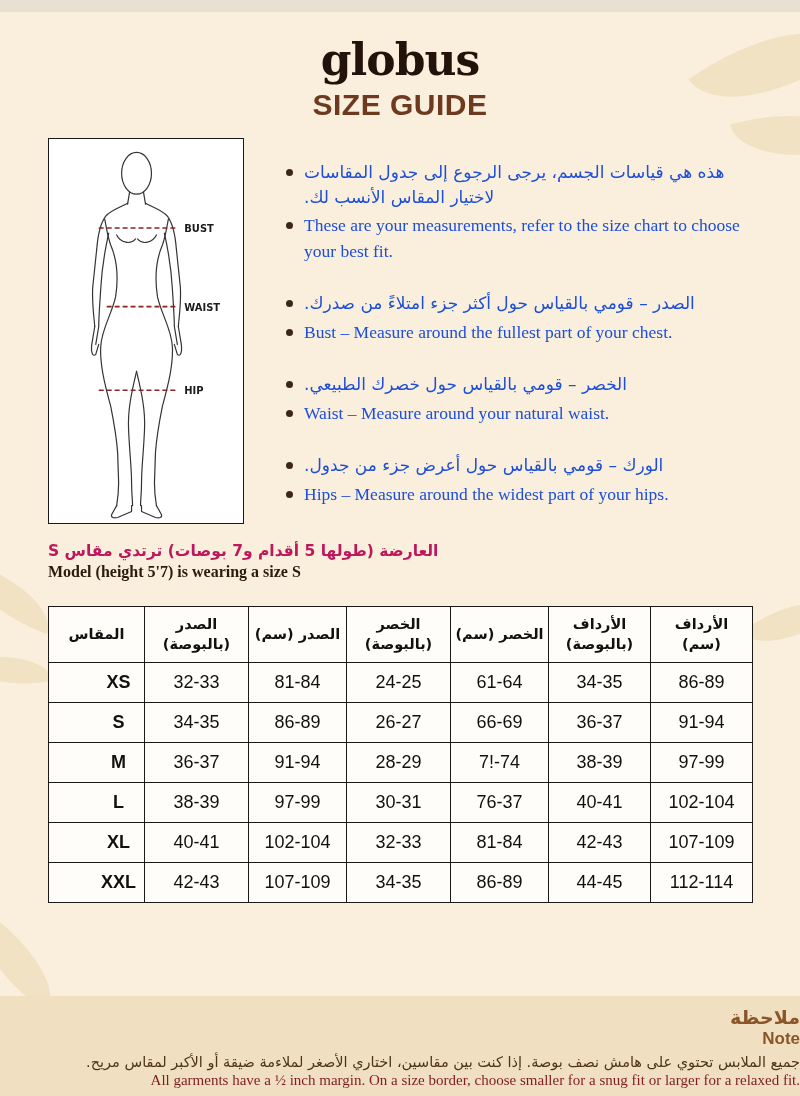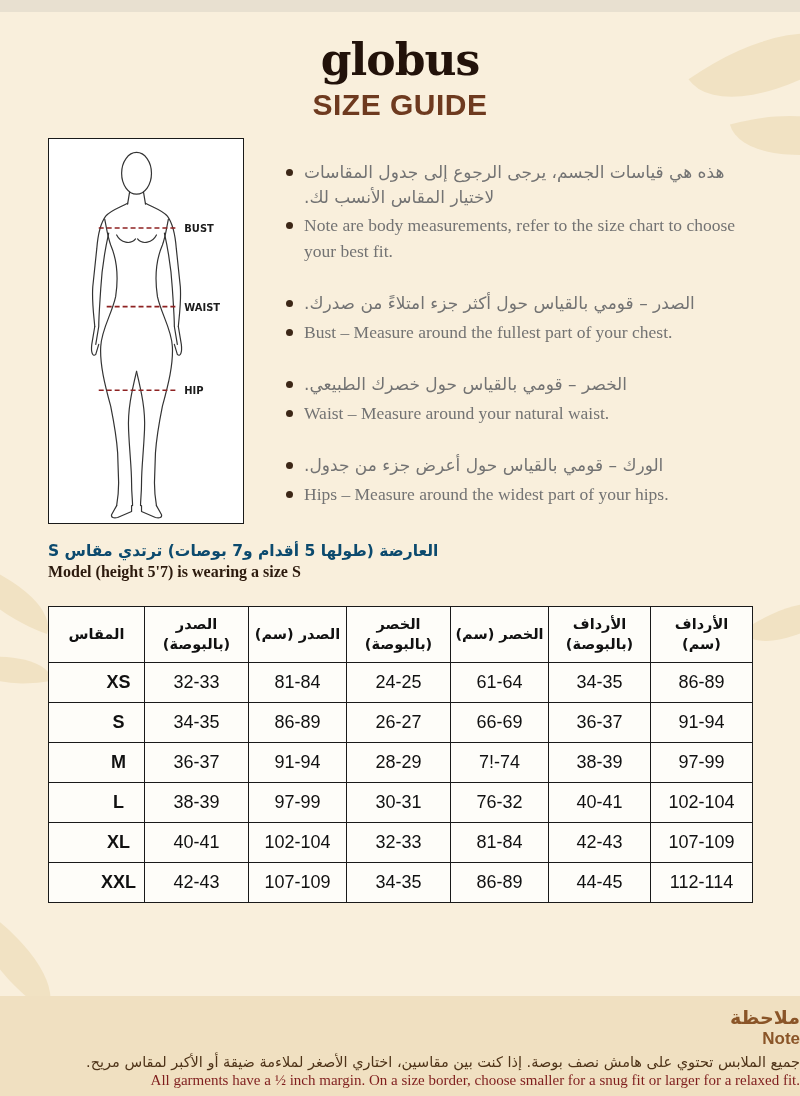--- a/index.html
+++ b/index.html
@@ -42,28 +42,28 @@
 
   .instructions {
     position:absolute; left:286px; top:148px; width:472px;
   }
   .instr-group { margin-bottom:27px; }
   .instr-line { display:flex; align-items:flex-start; margin-bottom:4px; }
   .bullet {
     width:7px; height:7px; border-radius:50%; background:#3c2616;
     margin:9px 11px 0 0; flex:0 0 7px;
   }
-  .instr-text { flex:1; font-size:17px; line-height:1.45; color:#737373; }
+  .instr-text { flex:1; font-size:17px; line-height:1.45; color:#1d4ed8; }
   .instr-text.ar { direction:rtl; text-align:left; font-family:"DejaVu Sans", sans-serif; }
   .instr-text.en { font-family:"Liberation Serif", serif; font-size:17.5px; }
 
   .model-note { position:absolute; left:48px; top:530px; width:520px; }
   .model-note .ar {
     direction:rtl; text-align:left; font-size:15.5px; font-weight:700;
-    color:#0c4a6e; margin-bottom:3px;
+    color:#be185d; margin-bottom:3px;
   }
   .model-note .en {
     font-family:"Liberation Serif", serif; font-size:16px; font-weight:700; color:#2c1a0d;
   }
 
   table.size-table {
     position:absolute; left:48px; top:594px; width:704px;
     border-collapse:collapse; background:#fefdf9; table-layout:fixed;
   }
   .size-table th, .size-table td {
@@ -144,21 +144,21 @@
     </div>
 
     <div class="instructions">
       <div class="instr-group">
         <div class="instr-line">
           <span class="bullet"></span>
           <span class="instr-text ar">هذه هي قياسات الجسم، يرجى الرجوع إلى جدول المقاسات لاختيار المقاس الأنسب لك.</span>
         </div>
         <div class="instr-line">
           <span class="bullet"></span>
-          <span class="instr-text en">Note are body measurements, refer to the size chart to choose your best fit.</span>
+          <span class="instr-text en">These are your measurements, refer to the size chart to choose your best fit.</span>
         </div>
       </div>
       <div class="instr-group">
         <div class="instr-line">
           <span class="bullet"></span>
           <span class="instr-text ar">الصدر – قومي بالقياس حول أكثر جزء امتلاءً من صدرك.</span>
         </div>
         <div class="instr-line">
           <span class="bullet"></span>
           <span class="instr-text en">Bust – Measure around the fullest part of your chest.</span>
@@ -241,21 +241,21 @@
             <td>28-29</td>
             <td>7!-74</td>
             <td>38-39</td>
             <td>97-99</td>
           </tr>
           <tr>
             <th>L</th>
             <td>38-39</td>
             <td>97-99</td>
             <td>30-31</td>
-            <td>76-32</td>
+            <td>76-37</td>
             <td>40-41</td>
             <td>102-104</td>
           </tr>
           <tr>
             <th>XL</th>
             <td>40-41</td>
             <td>102-104</td>
             <td>32-33</td>
             <td>81-84</td>
             <td>42-43</td>

